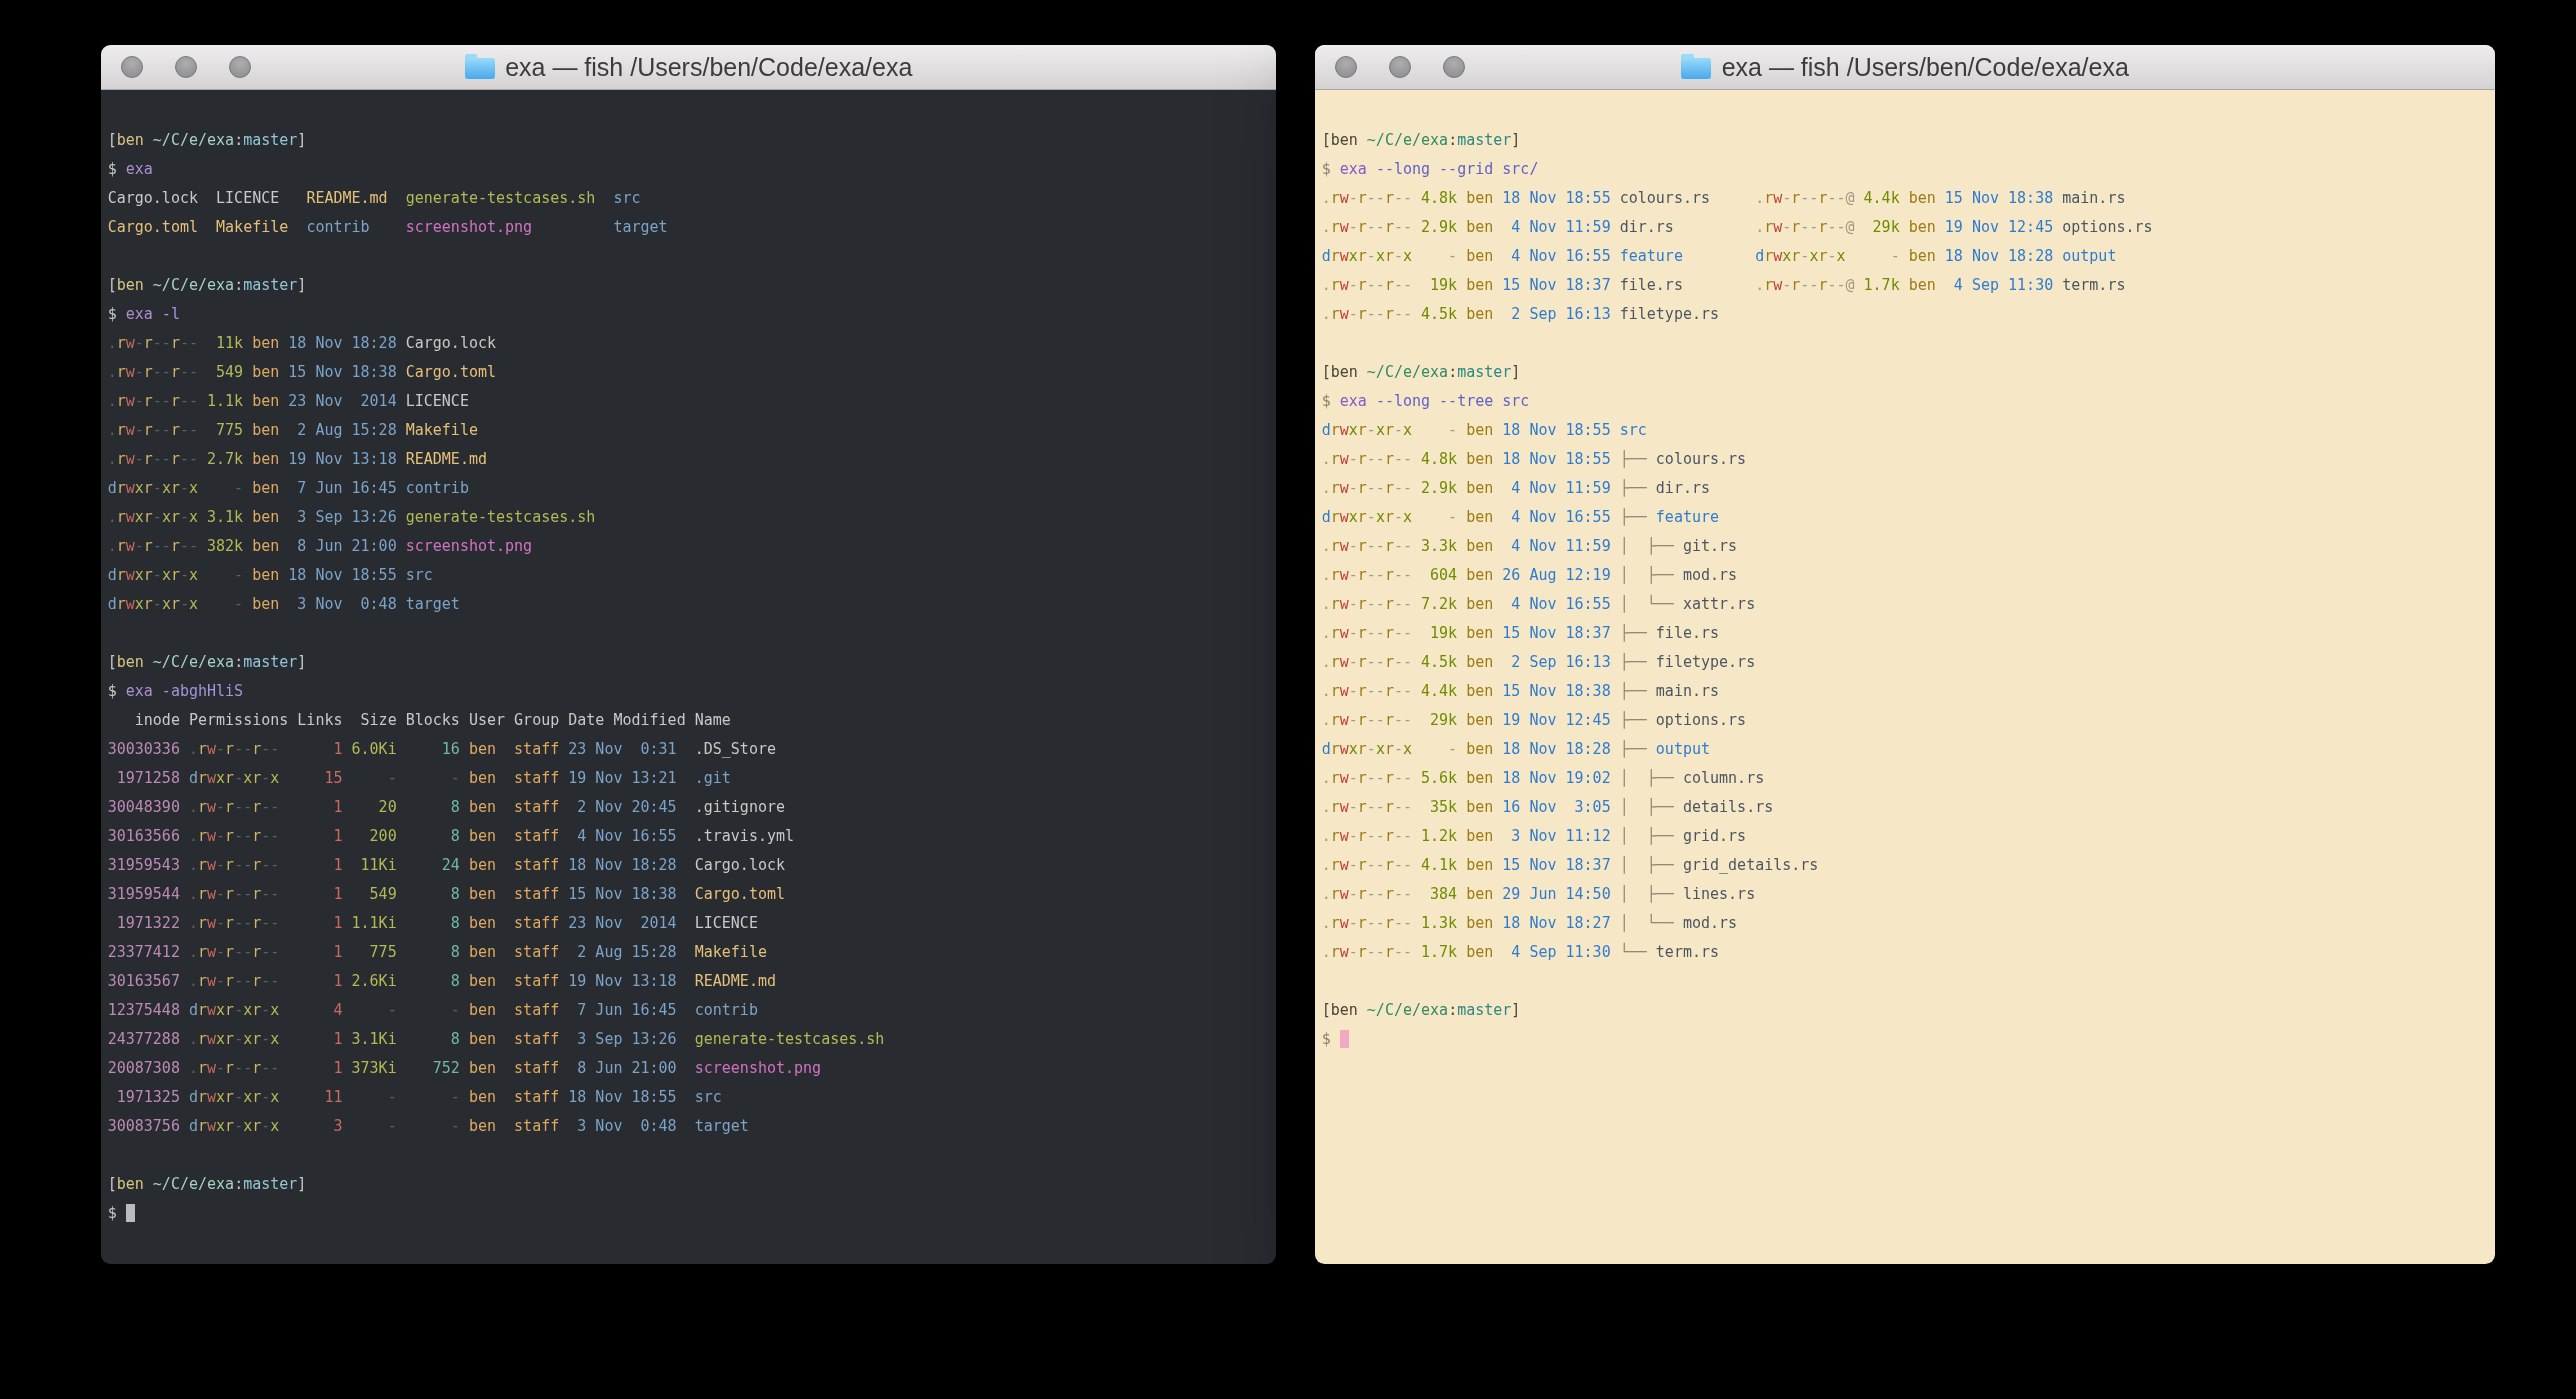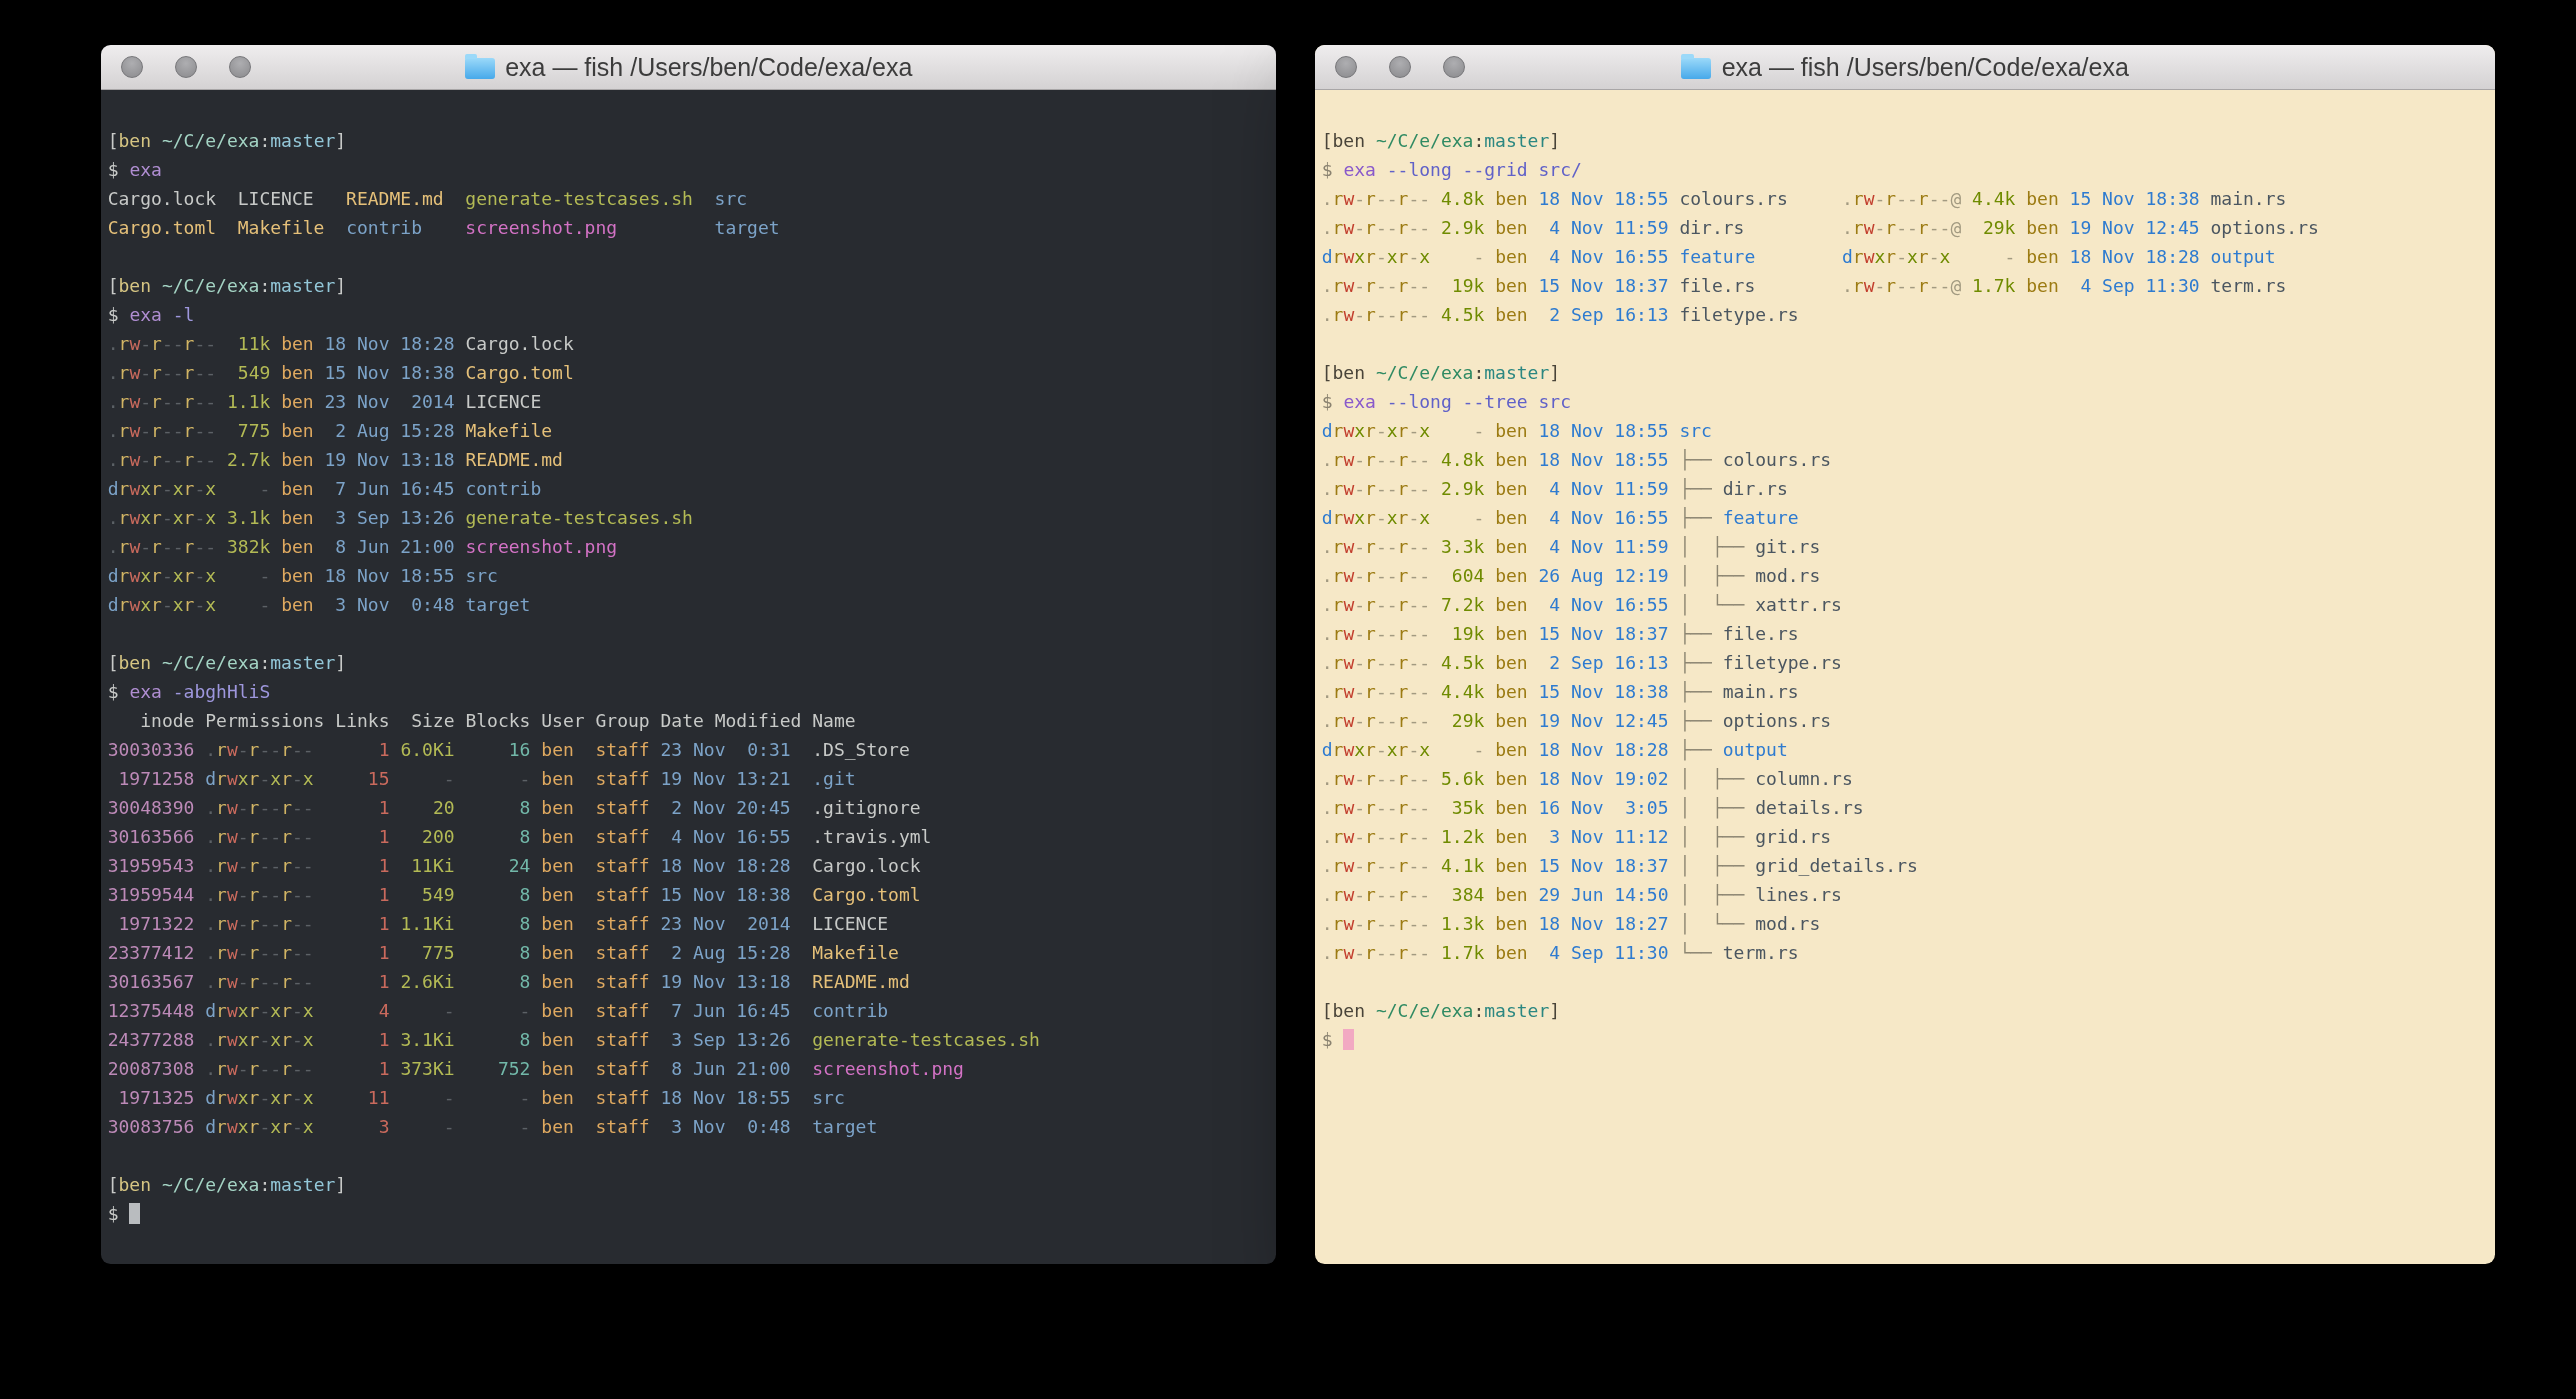--- a/index.html
+++ b/index.html
@@ -16,21 +16,21 @@
   .tl-btn{width:22px;height:22px;border-radius:50%;box-sizing:border-box;
           background:radial-gradient(circle at 50% 32%,#aeaeb1,#8a8a8d);
           border:1px solid #77777a;padding:0;}
   .title{display:flex;align-items:center;gap:10.5px;
          font-family:"Liberation Sans",sans-serif;font-size:25px;color:#3c3c3c;}
   .folder{width:30px;height:21px;position:relative;border-radius:1.9px 2.9px 2.9px 2.9px;
           background:linear-gradient(#9bd9f9,#47a9ea);margin-top:2.9px;}
   .folder::before{content:"";position:absolute;top:-3.8px;left:0;width:12.5px;height:4.8px;
           background:#9bd9f9;border-radius:1.9px 1.9px 0 0;}
   .term{position:absolute;left:0;right:0;top:44px;bottom:0;
-        padding:37px 3.8px 0 6.7px;font-size:18px;line-height:29px;
+        padding:37px 3.8px 0 6.7px;font-size:15px;line-height:29px;
         white-space:pre;color:var(--fg);}
   .term-line{height:29px;}
   .u{text-underline-offset:3.8px;text-decoration-thickness:1.9px;}
   .c-fg{color:var(--fg)} .c-gray{color:var(--gray)} .c-yellow{color:var(--yellow)}
   .c-gold{color:var(--gold)} .c-red{color:var(--red)} .c-green{color:var(--green)}
   .c-blue{color:var(--blue)} .c-purple{color:var(--purple)} .c-lav{color:var(--lav)}
   .c-pink{color:var(--pink)} .c-mauve{color:var(--mauve)} .c-orange{color:var(--orange)}
   .c-teal{color:var(--teal)} .c-ppath{color:var(--ppath)} .c-pbranch{color:var(--pbranch)}
   .c-pyellow{color:var(--pyellow)} .c-dollar{color:var(--dollar)} .c-name{color:var(--name)}
   .c-tree{color:var(--tree)}

